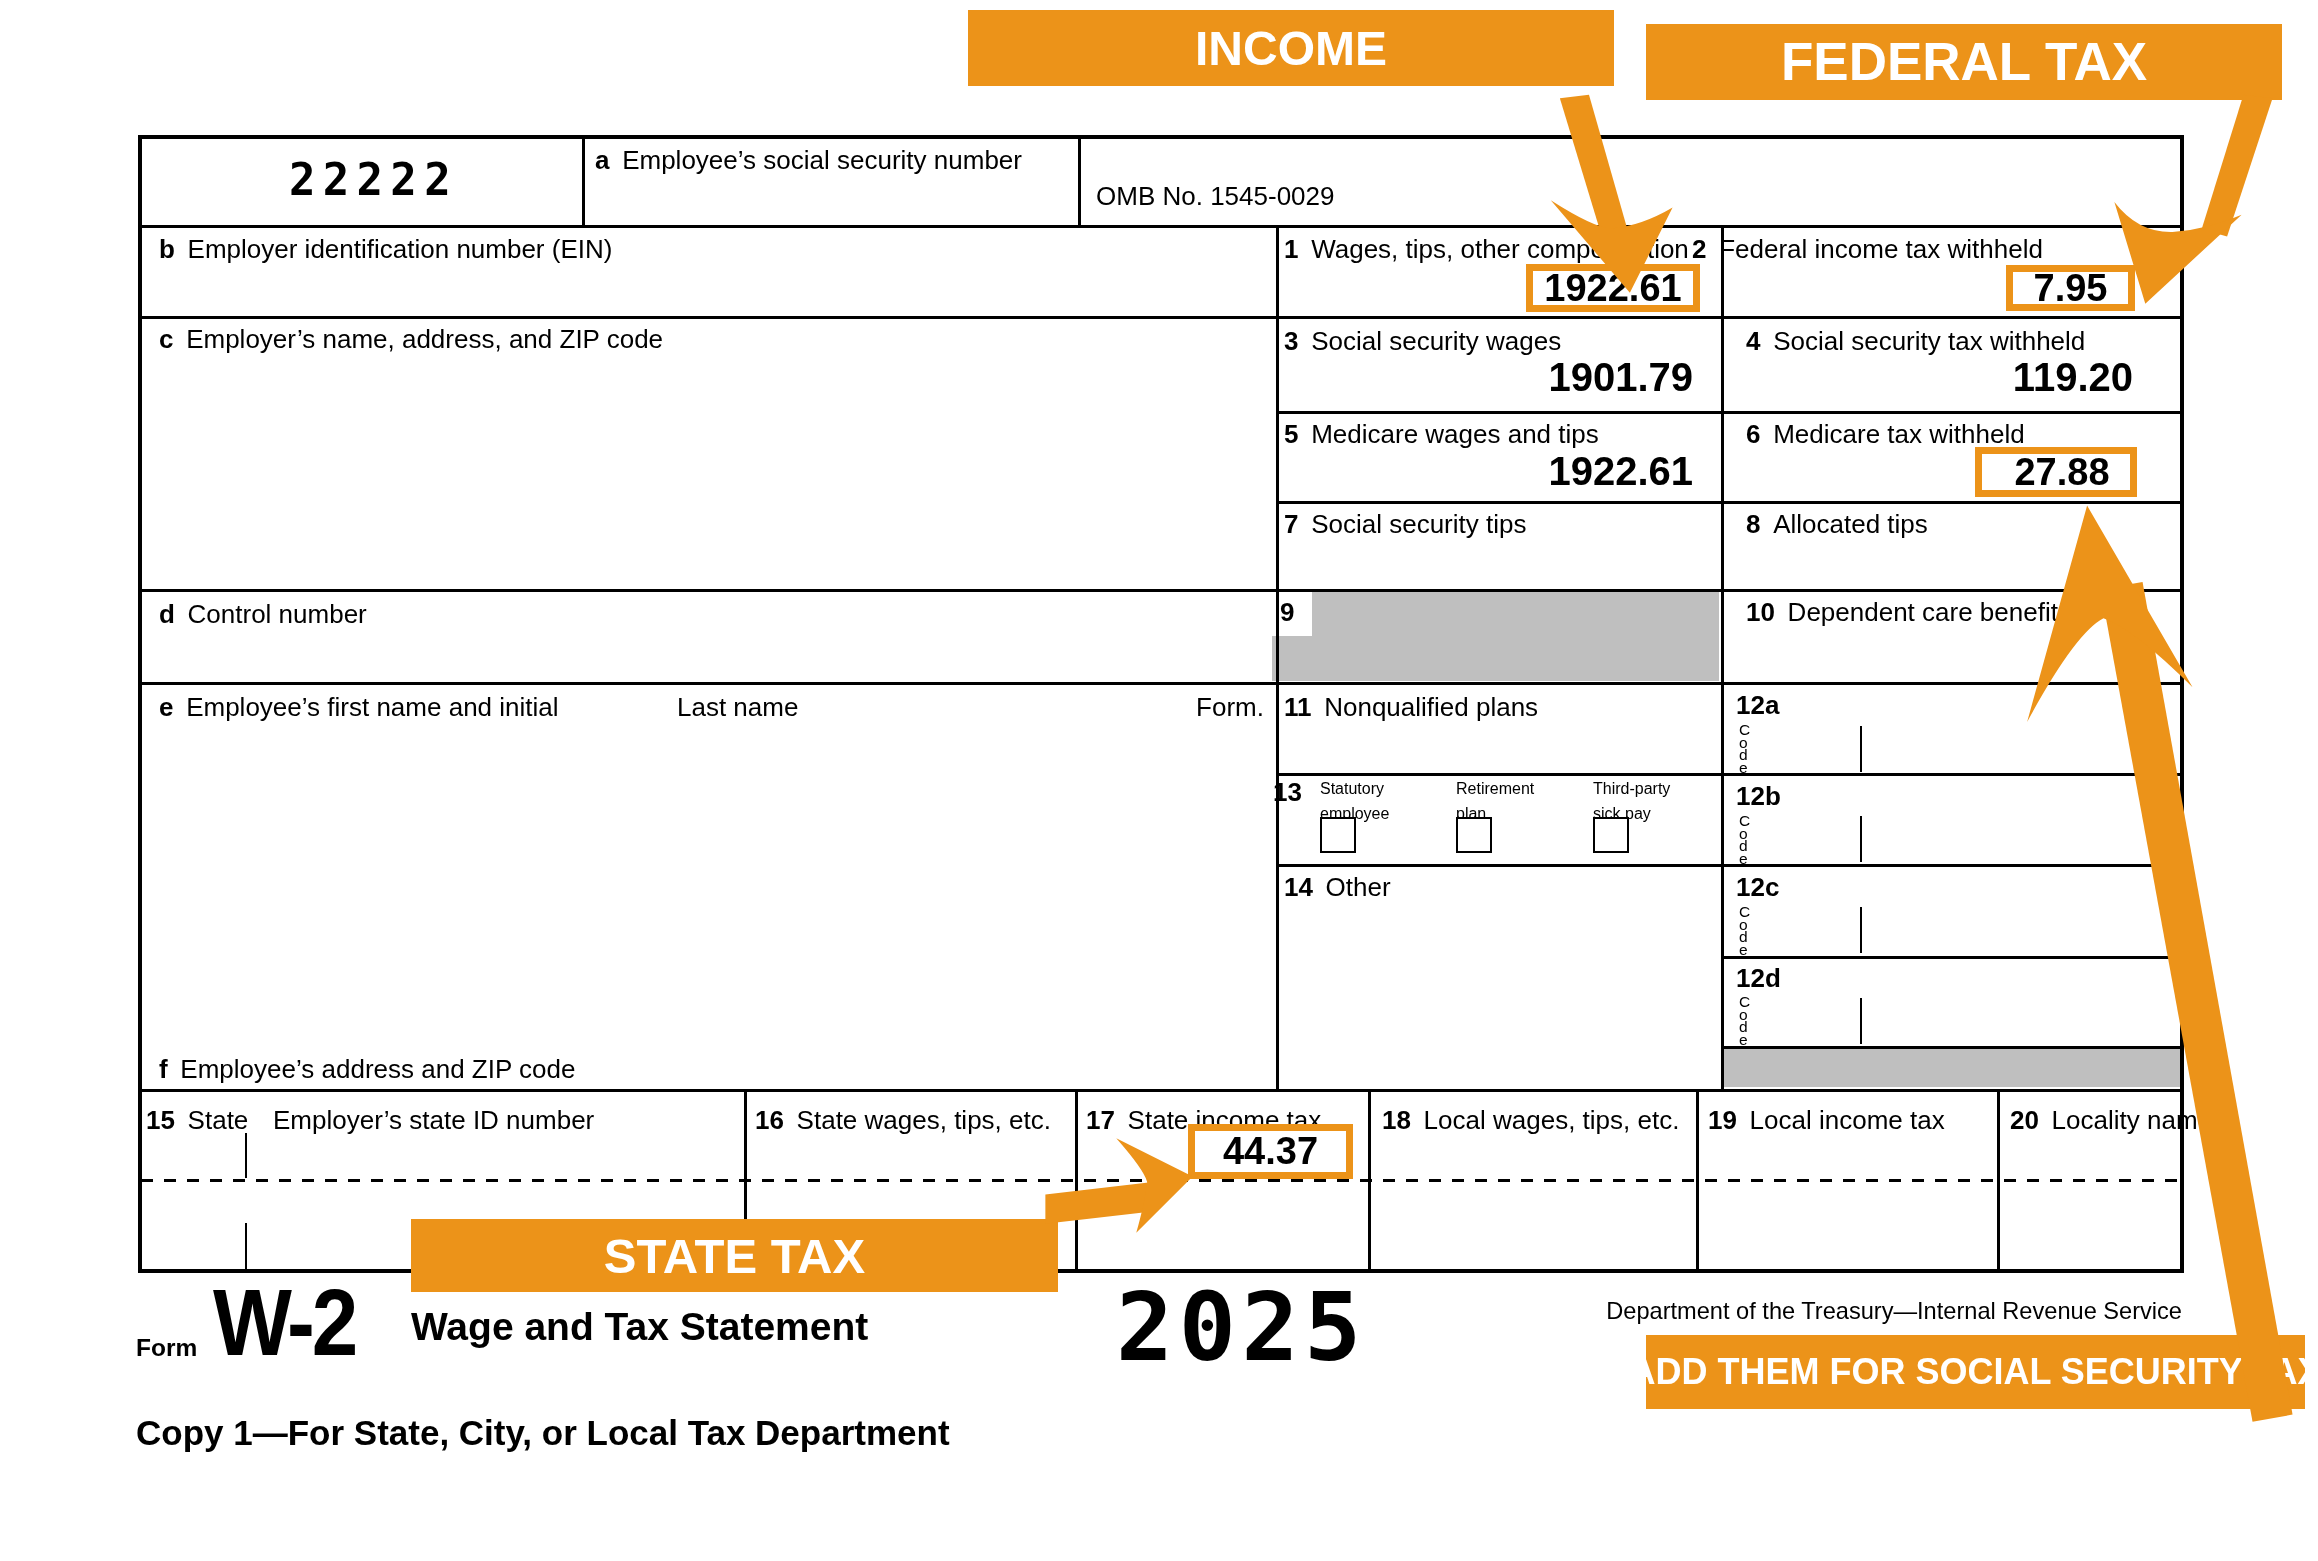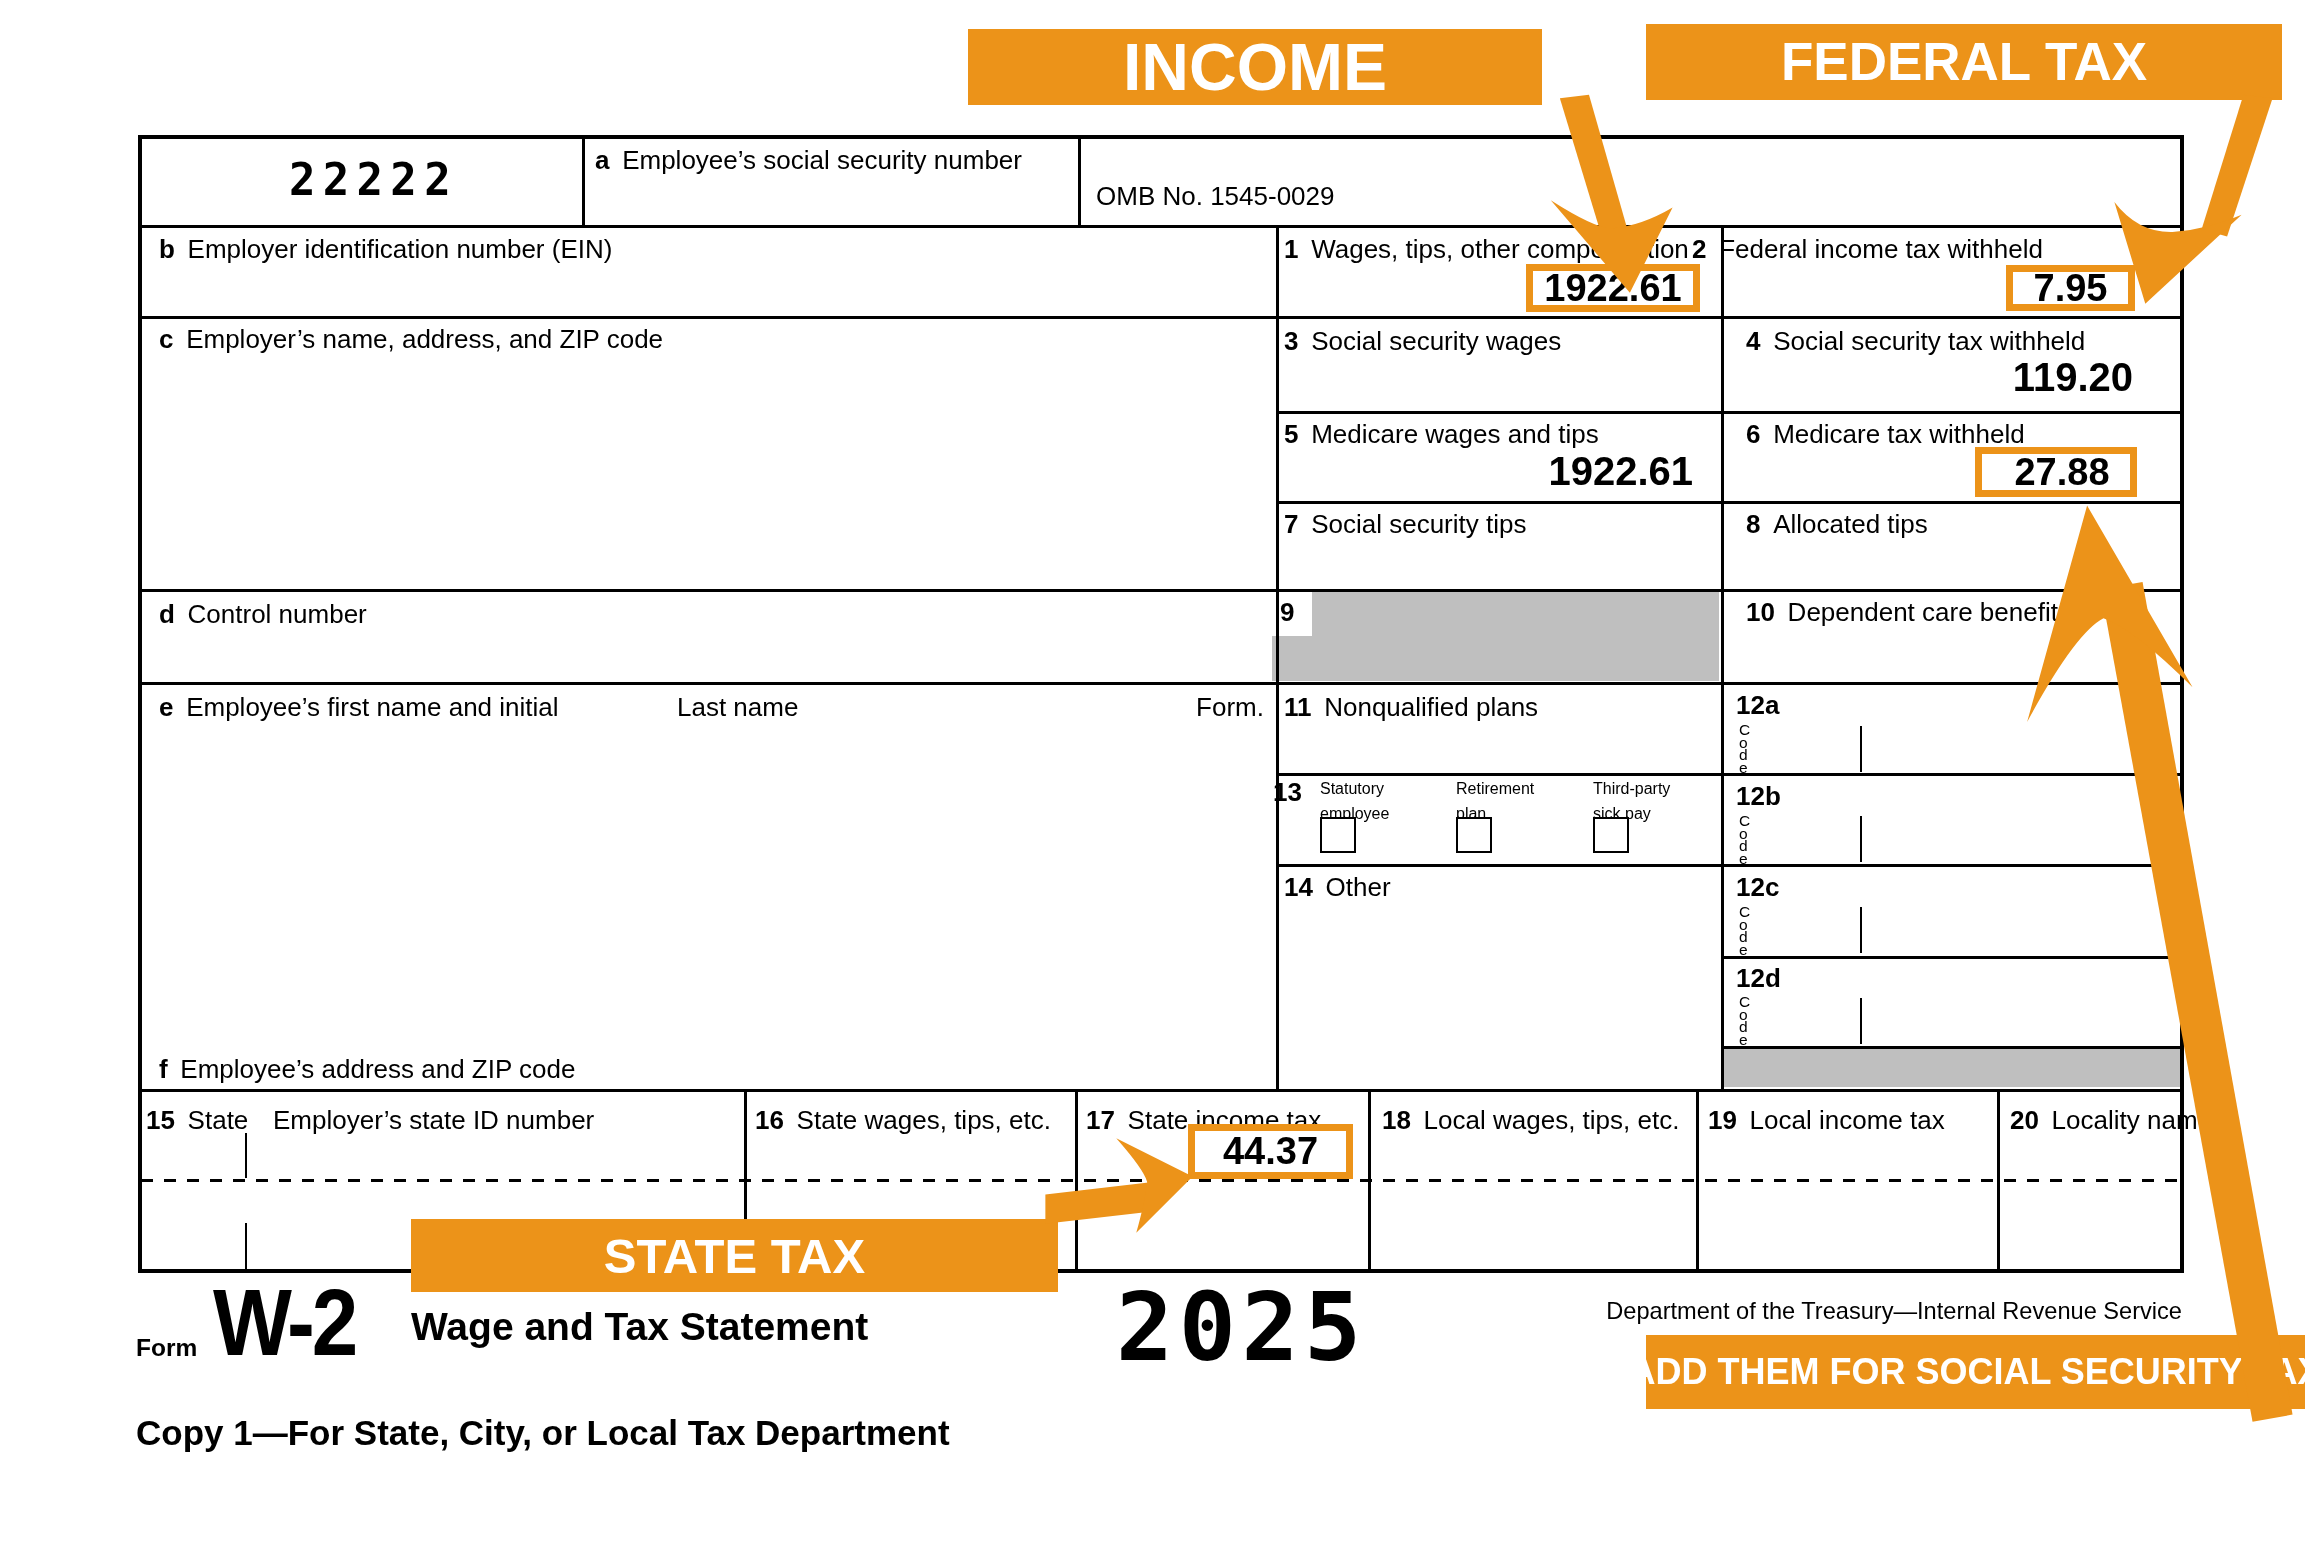--- a/index.html
+++ b/index.html
@@ -156,20 +156,21 @@
     <b>16</b><span>State wages, tips, etc.</span></div>
   <div class="lb" style="left:1086px;top:1106px;">
     <b>17</b><span>State income tax</span></div>
   <div class="lb" style="left:1382px;top:1106px;">
     <b>18</b><span>Local wages, tips, etc.</span></div>
   <div class="lb" style="left:1708px;top:1106px;">
     <b>19</b><span>Local income tax</span></div>
   <div class="lb" style="left:2010px;top:1106px;">
     <b>20</b><span>Locality name</span></div>
 
+  <div class="val" style="left:1364px;top:355px;width:329px;">1901.79</div>
   <div class="val" style="left:1818px;top:355px;width:315px;">119.20</div>
   <div class="val" style="left:1364px;top:449px;width:329px;">1922.61</div>
 
   <div class="lb" style="left:136px;top:1335px;font-size:24.5px;font-weight:bold;">Form</div>
   <div style="position:absolute;left:213px;top:1275px;font-size:95px;font-weight:bold;line-height:1;letter-spacing:-3.6px;transform:scaleX(0.88);transform-origin:left top;">W-2</div>
   <div class="lb" style="left:411px;top:1306px;font-size:39px;font-weight:bold;">Wage and Tax Statement</div>
   <div class="mono" style="position:absolute;left:1116px;top:1280px;font-size:95px;line-height:1;letter-spacing:5.5px;">2025</div>
   <div style="position:absolute;left:1364px;top:1298px;width:818px;font-size:23.6px;text-align:right;">Department of the Treasury—Internal Revenue Service</div>
   <div class="lb" style="left:136px;top:1386px;font-size:35px;font-weight:bold;margin-top:28px;">Copy 1—For State, City, or Local Tax Department</div>
 
@@ -179,21 +180,21 @@
   <div class="obox" style="left:2006px;top:265px;width:129px;height:46px;">
     <span>7.95</span>
     </div>
   <div class="obox" style="left:1975px;top:447px;width:162px;height:50px;padding-left:12px;">
     <span>27.88</span>
     </div>
   <div class="obox" style="left:1188px;top:1124px;width:165px;height:55px;">
     <span>44.37</span>
     </div>
 
-  <div class="banner" style="left:968px;top:29px;width:574px;height:76px;font-size:66px;">INCOME</div>
+  <div class="banner" style="left:968px;top:10px;width:646px;height:76px;font-size:48px;">INCOME</div>
   <div class="banner" style="left:1646px;top:23.6px;width:636px;height:76px;font-size:53px;">FEDERAL TAX</div>
   <div class="banner" style="left:411px;top:1187px;width:647px;height:73px;font-size:49px;margin-top:32px;">STATE TAX</div>
   <div class="banner" style="left:1646px;top:1335px;width:659px;height:74px;font-size:36px;">ADD THEM FOR SOCIAL SECURITY TAX</div>
 
   <svg id="arrowsvg" width="2318" height="1562" viewBox="0 0 2550 1718">
 
     <path fill="#EC9319" d="M1716,108 L1748,104 L1792,258 L1764,266 Z"></path>
     <path fill="#EC9319" d="M1793,322 L1706,220 Q1756,252 1774,251 Q1806,248 1840,228 Z"></path>
 
     <path fill="#EC9319" d="M2468,104 L2500,108 L2450,260 L2422,252 Z"></path>

